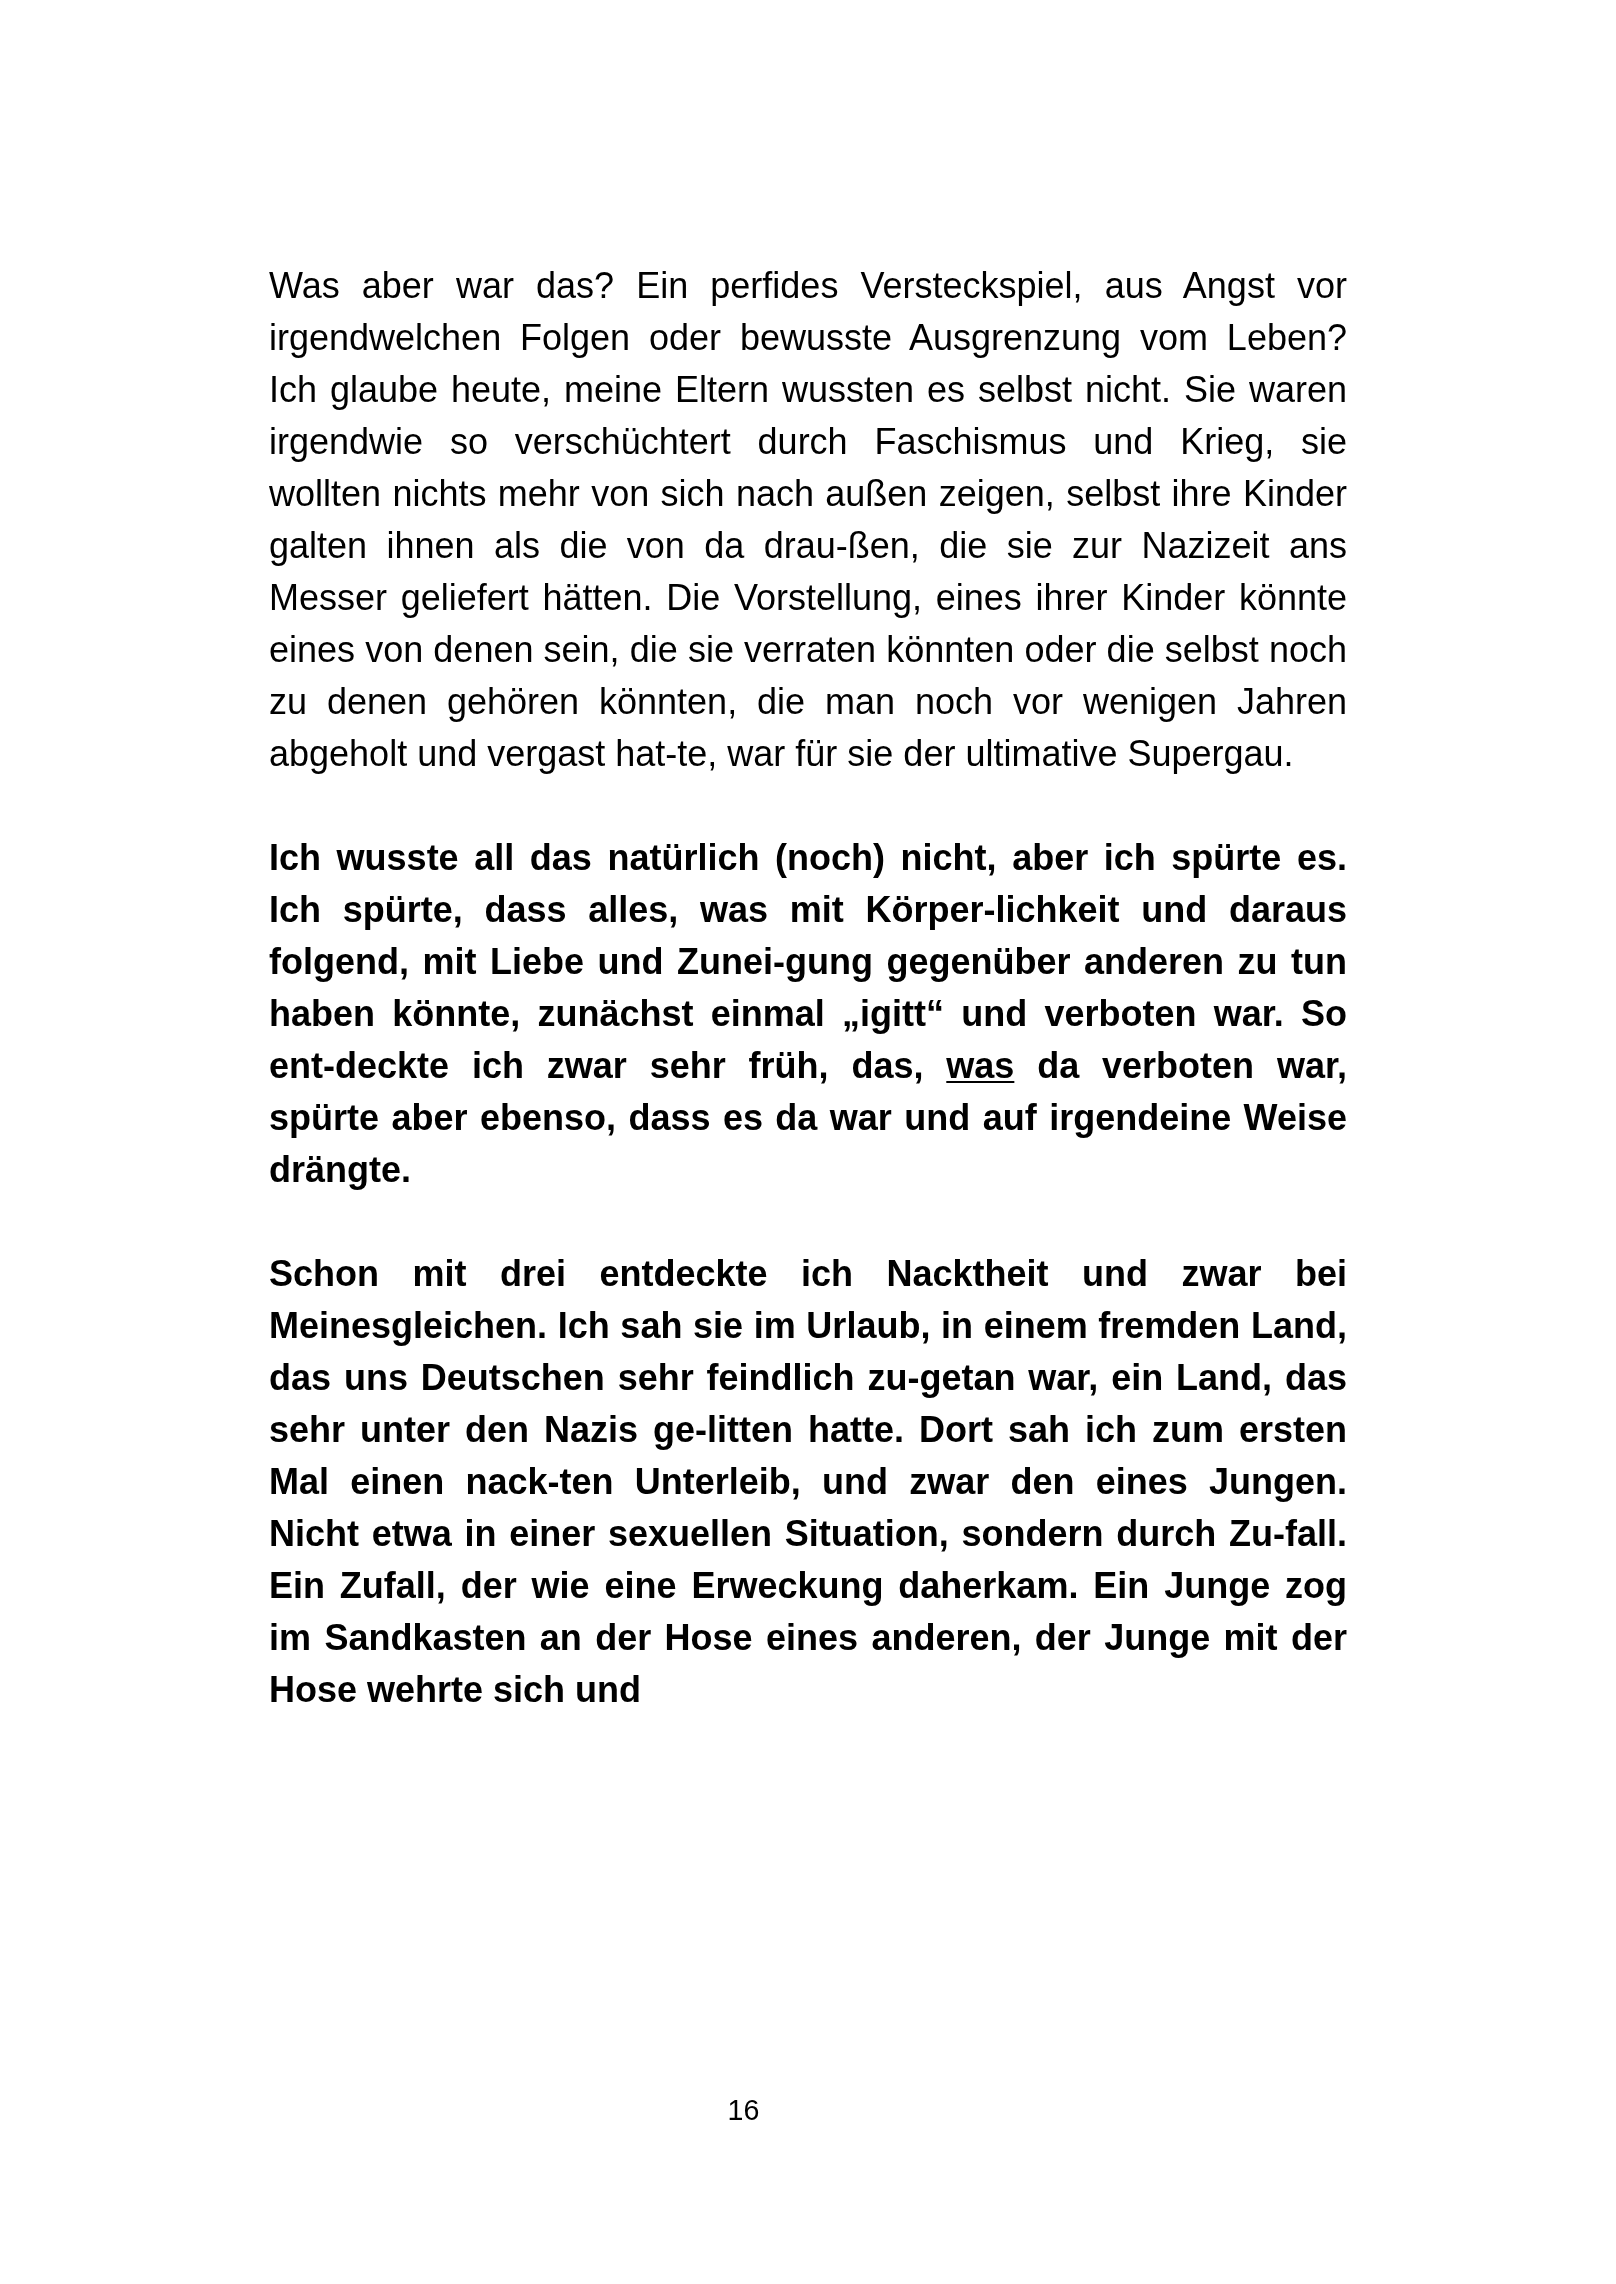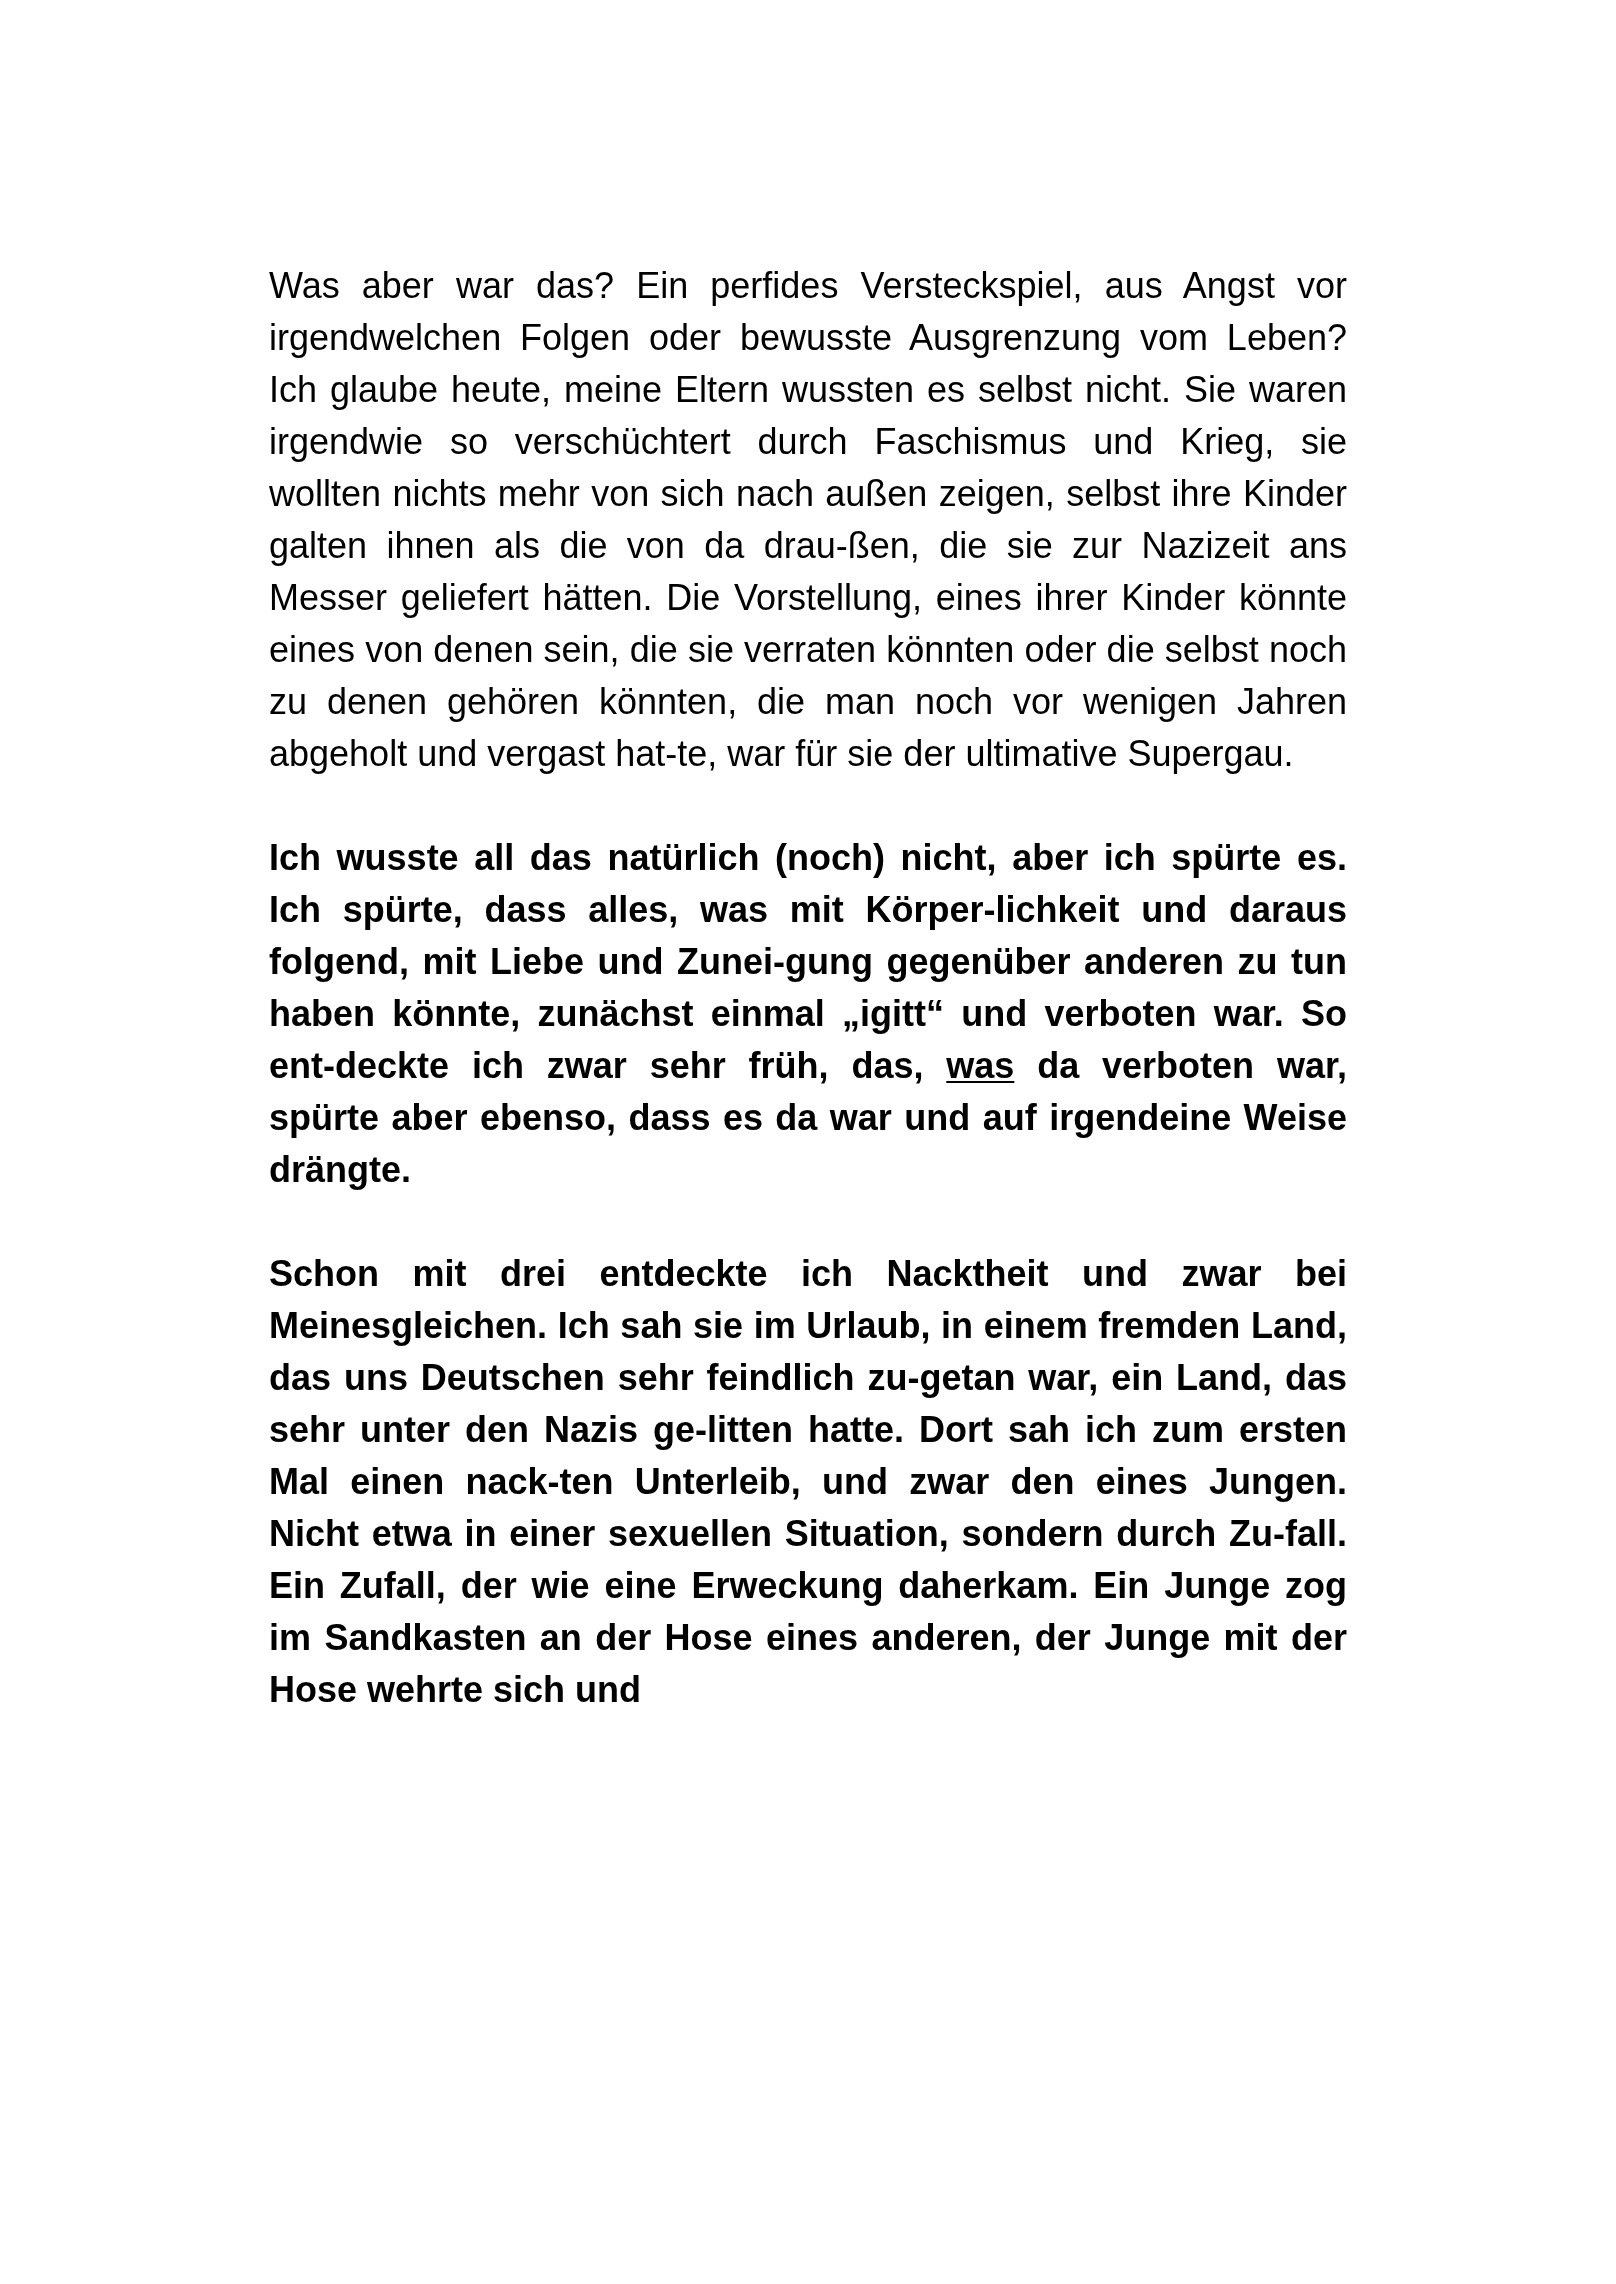--- a/index.html
+++ b/index.html
@@ -61,15 +61,16 @@
   <div class="text-column">
 
     <p class="para">Was aber war das? Ein perfides Versteckspiel, aus Angst vor irgendwelchen Folgen oder bewusste Ausgrenzung vom Leben? Ich glaube heute, meine Eltern wussten es selbst nicht. Sie waren irgendwie so verschüchtert durch Faschismus und Krieg, sie wollten nichts mehr von sich nach außen zeigen, selbst ihre Kinder galten ihnen als die von da drau-ßen, die sie zur Nazizeit ans Messer geliefert hätten. Die Vorstellung, eines ihrer Kinder könnte eines von denen sein, die sie verraten könnten oder die selbst noch zu denen gehören könnten, die man noch vor wenigen Jahren abgeholt und vergast hat-te, war für sie der ultimative Supergau.</p>
 
     <p class="para"><span>Ich wusste all das natürlich (noch) nicht, aber ich spürte es. Ich spürte, dass alles, was mit Körper-lichkeit und daraus folgend, mit Liebe und Zunei-gung gegenüber anderen zu tun haben könnte, zunächst einmal „igitt“ und verboten war. So ent-deckte ich zwar sehr früh, das, </span><u class="underline-word">was</u><span> da verboten war, spürte aber ebenso, dass es da war und auf irgendeine Weise drängte.</span></p>
 
     <p class="para">Schon mit drei entdeckte ich Nacktheit und zwar bei Meinesgleichen. Ich sah sie im Urlaub, in einem fremden Land, das uns Deutschen sehr feindlich zu-getan war, ein Land, das sehr unter den Nazis ge-litten hatte. Dort sah ich zum ersten Mal einen nack-ten Unterleib, und zwar den eines Jungen. Nicht etwa in einer sexuellen Situation, sondern durch Zu-fall. Ein Zufall, der wie eine Erweckung daherkam. Ein Junge zog im Sandkasten an der Hose eines anderen, der Junge mit der Hose wehrte sich und</p>
 
   </div>
 
+  <div class="page-number">16</div>
 
 </div>
 
 
 </body></html>

